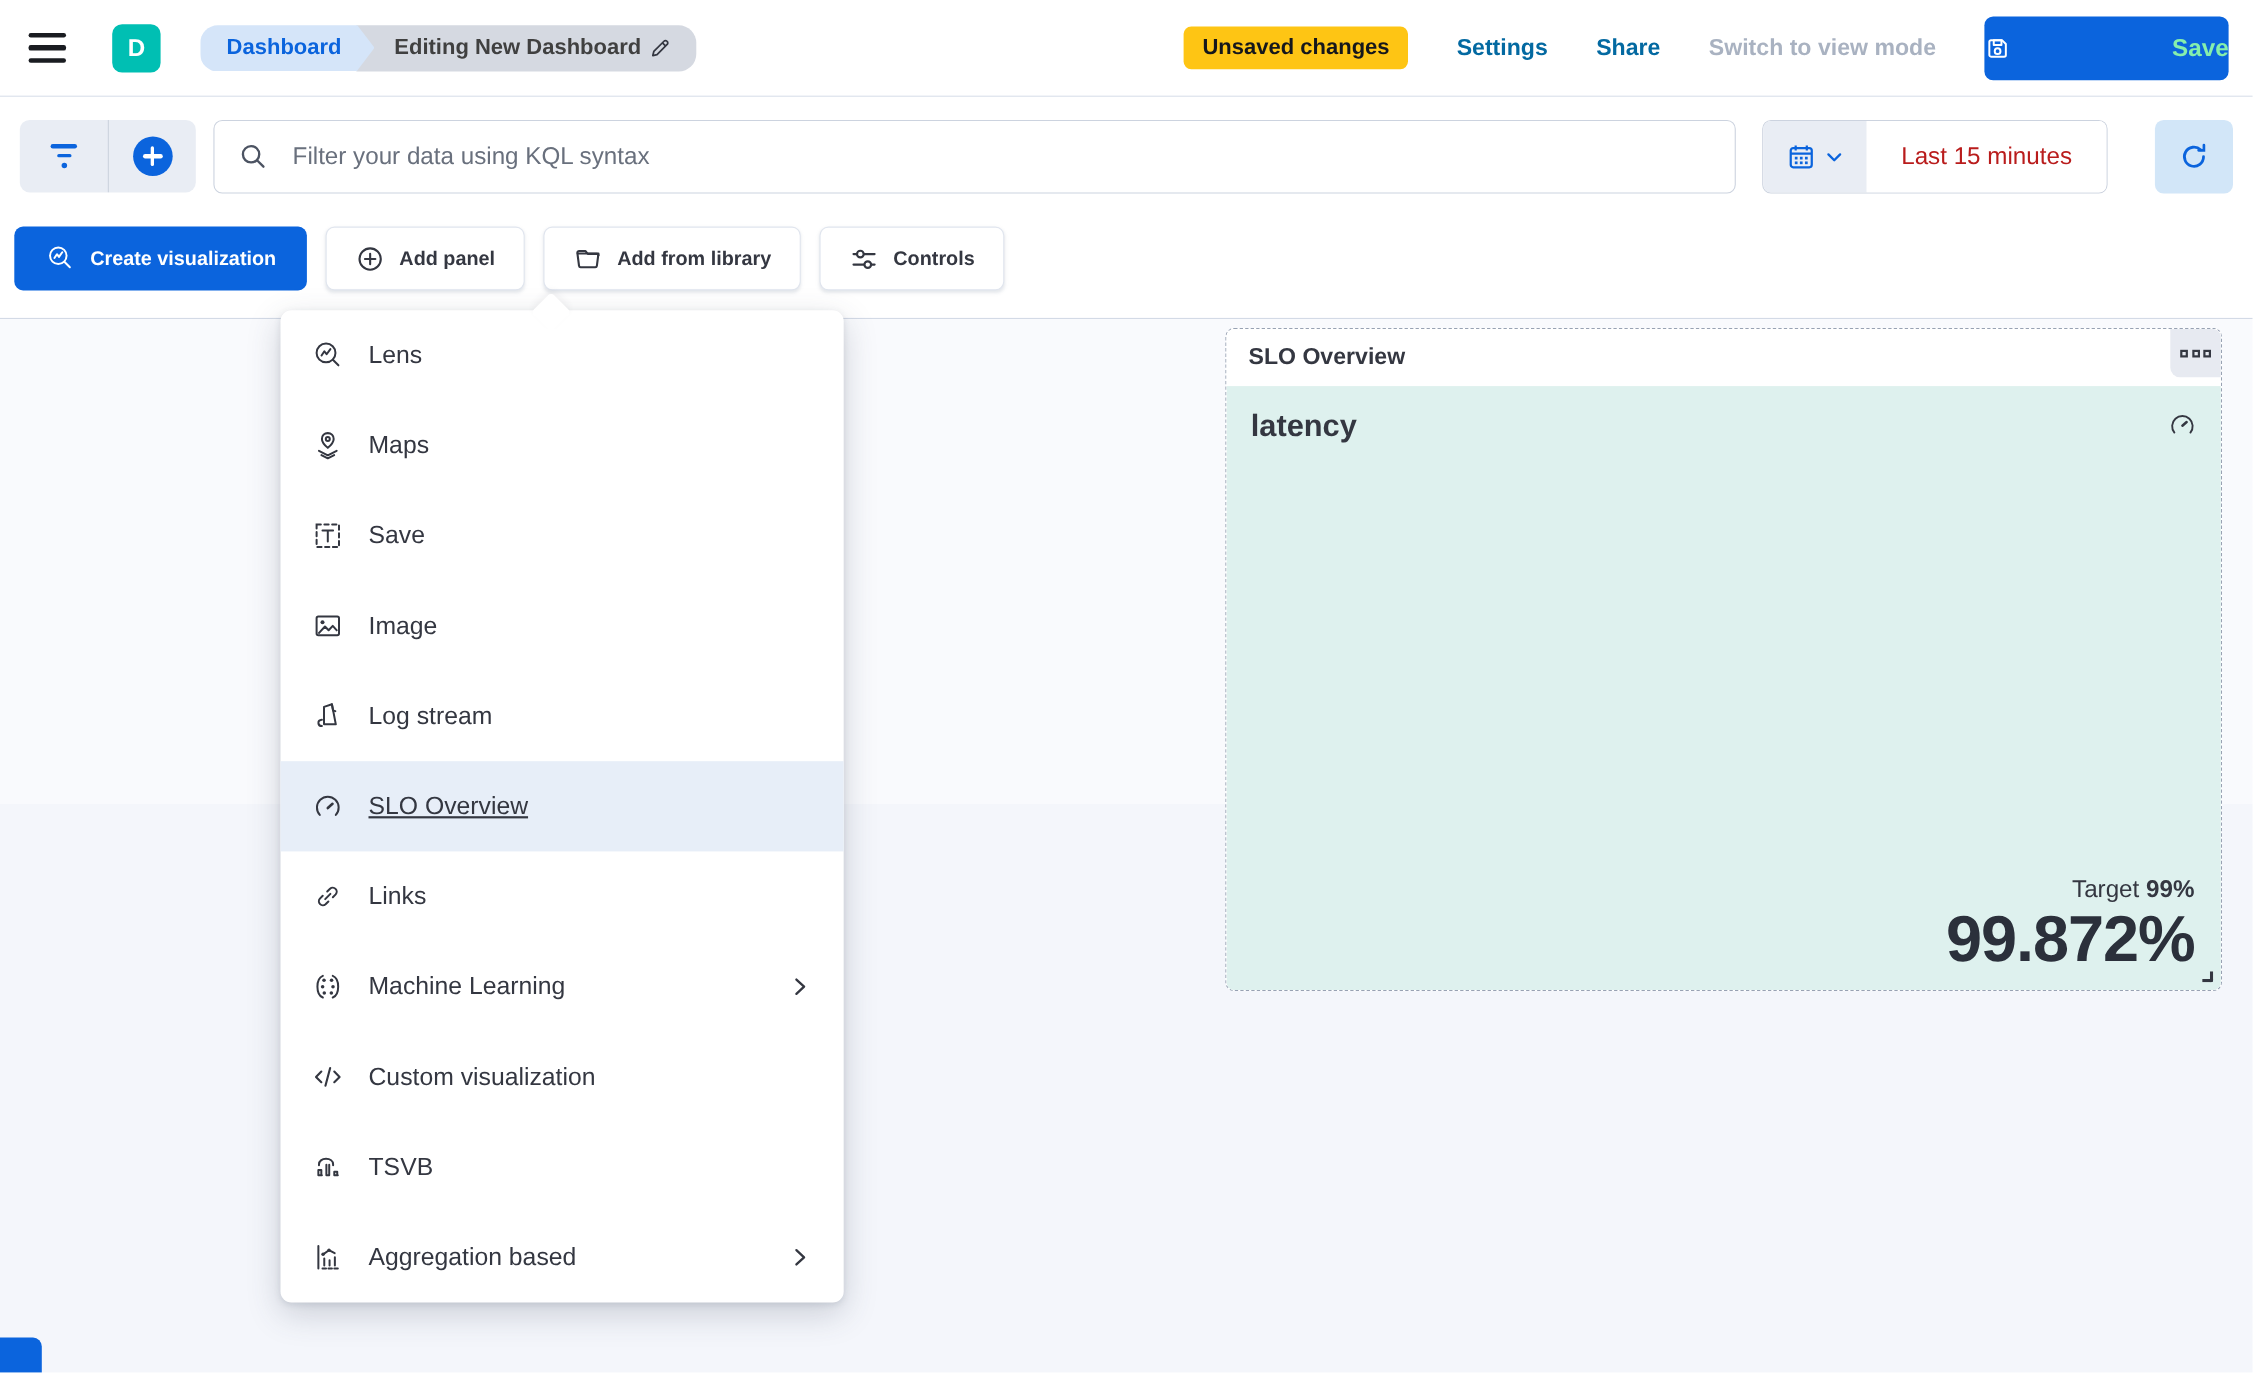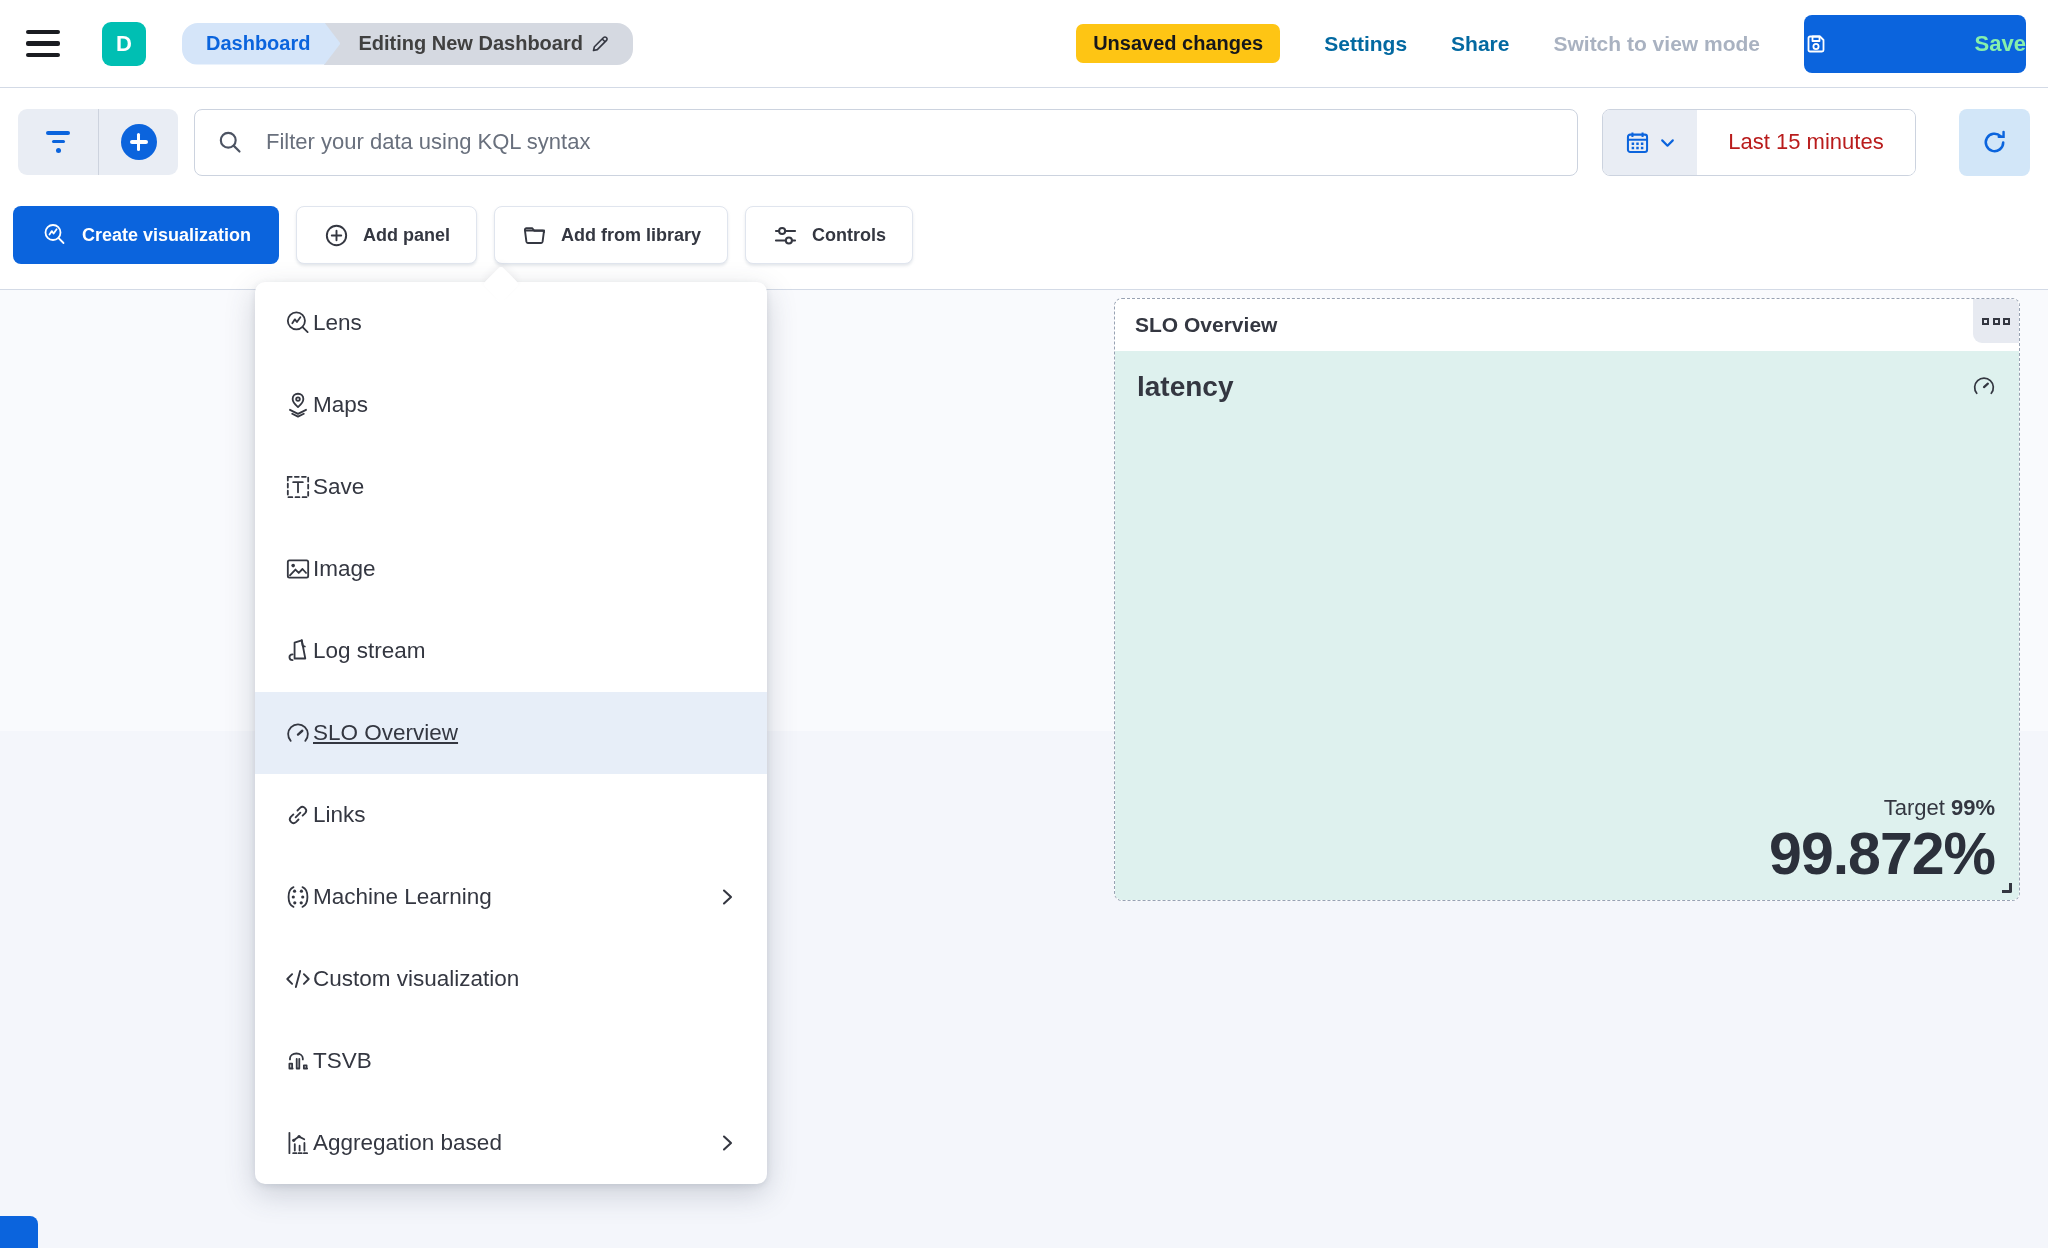--- a/index.html
+++ b/index.html
@@ -89,21 +89,21 @@
   
   .menu {
     position:absolute; left:255px; top:-8px; width:512px; background:#fff; border-radius:10px; z-index:30;
     box-shadow:0 10px 30px rgba(60,70,90,0.22), 0 2px 6px rgba(60,70,90,0.12); padding:0;
   }
   .menu:before {
     content:""; position:absolute; top:-11px; left:233px; width:26px; height:26px; background:#fff;
     transform:rotate(45deg); border-radius:4px; box-shadow:-3px -3px 6px rgba(60,70,90,0.06);
   }
   .mi {
-    position:relative; height:82px; display:flex; align-items:center; padding:0 28px; cursor:pointer; font-size:22.5px; color:#343741;
+    position:relative; height:82px; display:flex; align-items:center; gap:22px; padding:0 28px; cursor:pointer; font-size:22.5px; color:#343741;
   }
   .mi .micon { width:30px; height:30px; flex:0 0 auto; display:flex; }
   .mi.sel { background:#e7eef8; }
   .mi.sel .mlabel { text-decoration:underline; }
   .mi .chev { margin-left:auto; display:flex; }
   
   .panel {
     position:absolute; left:1114px; top:8px; width:906px; height:603px;
     border:1.5px dashed #98a2b3; border-radius:8px; background:#fff; overflow:hidden;
   }

